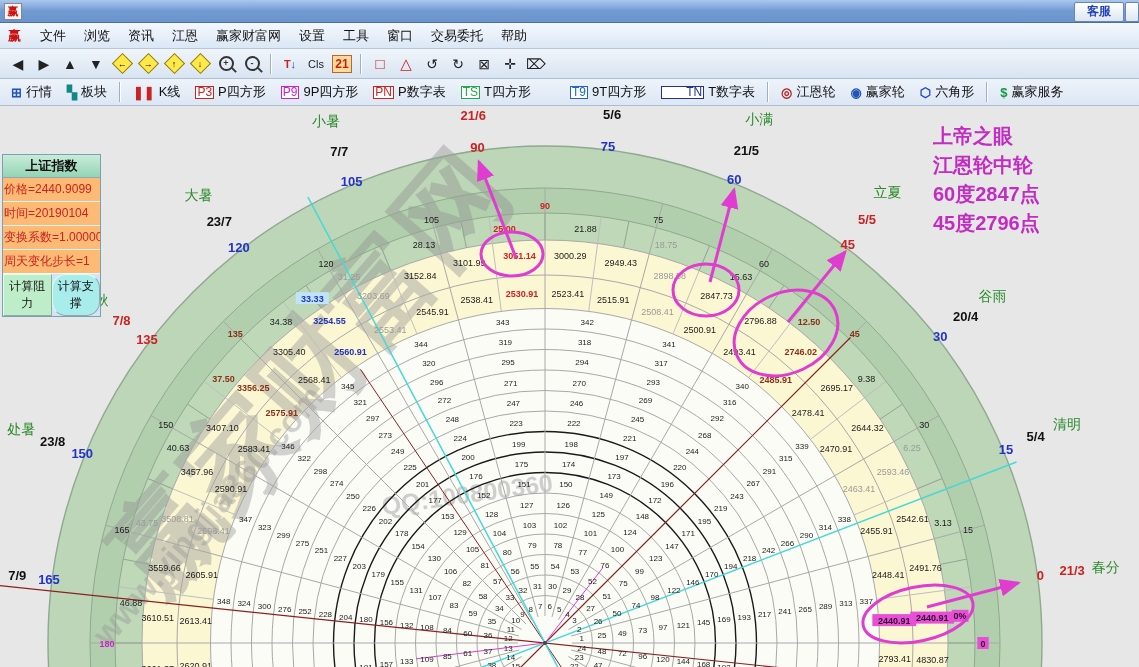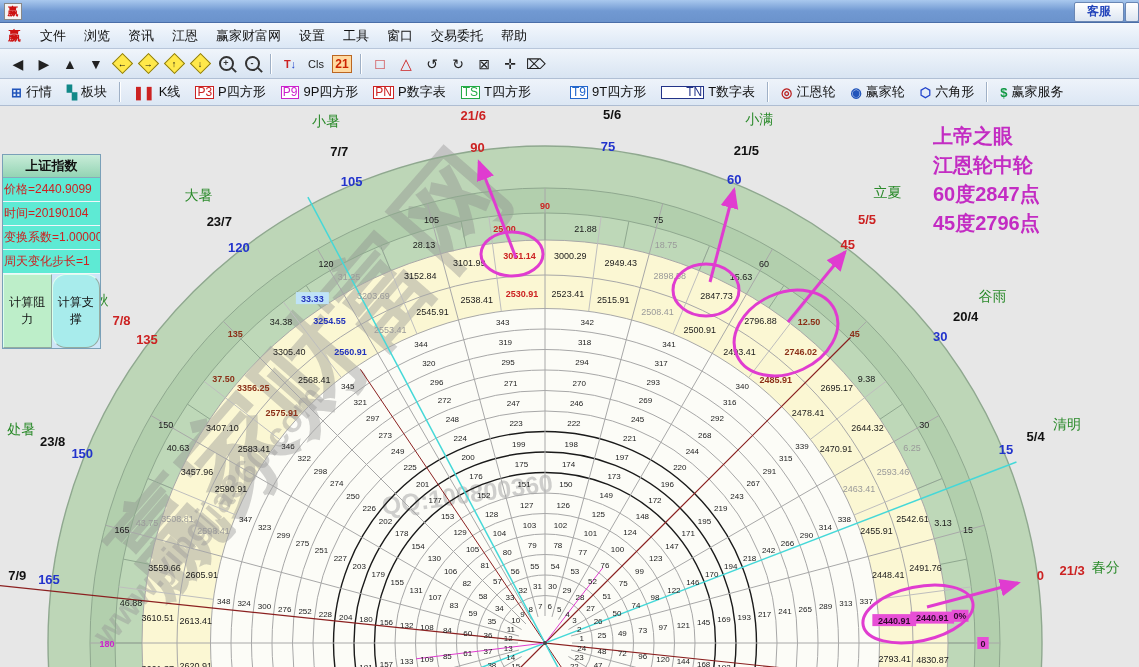--- a/index.html
+++ b/index.html
@@ -19,23 +19,23 @@
   .mag{width:11px;height:11px;border:2px solid #333;border-radius:50%;position:relative;font-size:9px;font-weight:bold;line-height:10px;text-align:center;color:#333;}
   .mag::after{content:"";position:absolute;width:6px;height:2px;background:#333;transform:rotate(45deg);right:-5px;bottom:-2px;}
   .ribbon{position:relative;z-index:5;height:26px;background:linear-gradient(#eef3fa,#dce7f4);border-bottom:1px solid #aebdd2;display:flex;align-items:center;padding-left:4px;gap:1px;}
   .rb-item{display:flex;align-items:center;gap:4px;font-size:13px;color:#111;padding:2px 7px;cursor:default;}
   .rb-badge{font-size:12px;font-weight:normal;border:1px solid;padding:0 1px;line-height:11px;background:#fff;}
   .rb-glyph{font-size:13px;font-weight:bold;line-height:13px;}
   .chart{position:absolute;left:0;top:0;width:1139px;height:667px;}
   svg text{font-family:"Liberation Sans",sans-serif;}
   .panel{position:absolute;z-index:6;left:2px;top:106px;width:97px;border:1px solid #7aa0b8;background:#cfe6f8;margin-top:48px;}
   .panel .hd{background:linear-gradient(#c8ecd8,#94d4b4);font-size:13px;font-weight:bold;color:#111;text-align:center;padding:2px 0;border-bottom:1px solid #8ab;}
-  .panel .row{font-size:12px;color:#cc2222;padding:3px 1px;border-bottom:1px solid #f0f6fa;white-space:nowrap;overflow:hidden;background:#5eead4;}
+  .panel .row{font-size:12px;color:#cc2222;padding:3px 1px;border-bottom:1px solid #f0f6fa;white-space:nowrap;overflow:hidden;background:#fdba74;}
   .panel .btns{display:flex;}
-  .panel .btns div{flex:1;font-size:12px;color:#111;text-align:center;padding:19px 0;border:1px outset #dfe;cursor:default;}
+  .panel .btns div{flex:1;font-size:12px;color:#111;text-align:center;padding:3px 0;border:1px outset #dfe;cursor:default;}
   .panel .btn-res{background:#bdeec9;}
   .panel .btn-sup{background:#a8ecec;border-radius:14px;}
   .anno{position:absolute;z-index:4;left:933px;top:122px;color:#c32cc3;font-size:20px;font-weight:bold;line-height:29px;white-space:nowrap;}
 </style>
 </head>
 <body>
 
 <div class="chart">
   <svg id="wheel" width="1139" height="667" viewBox="0 0 1139 667">
       <g>

